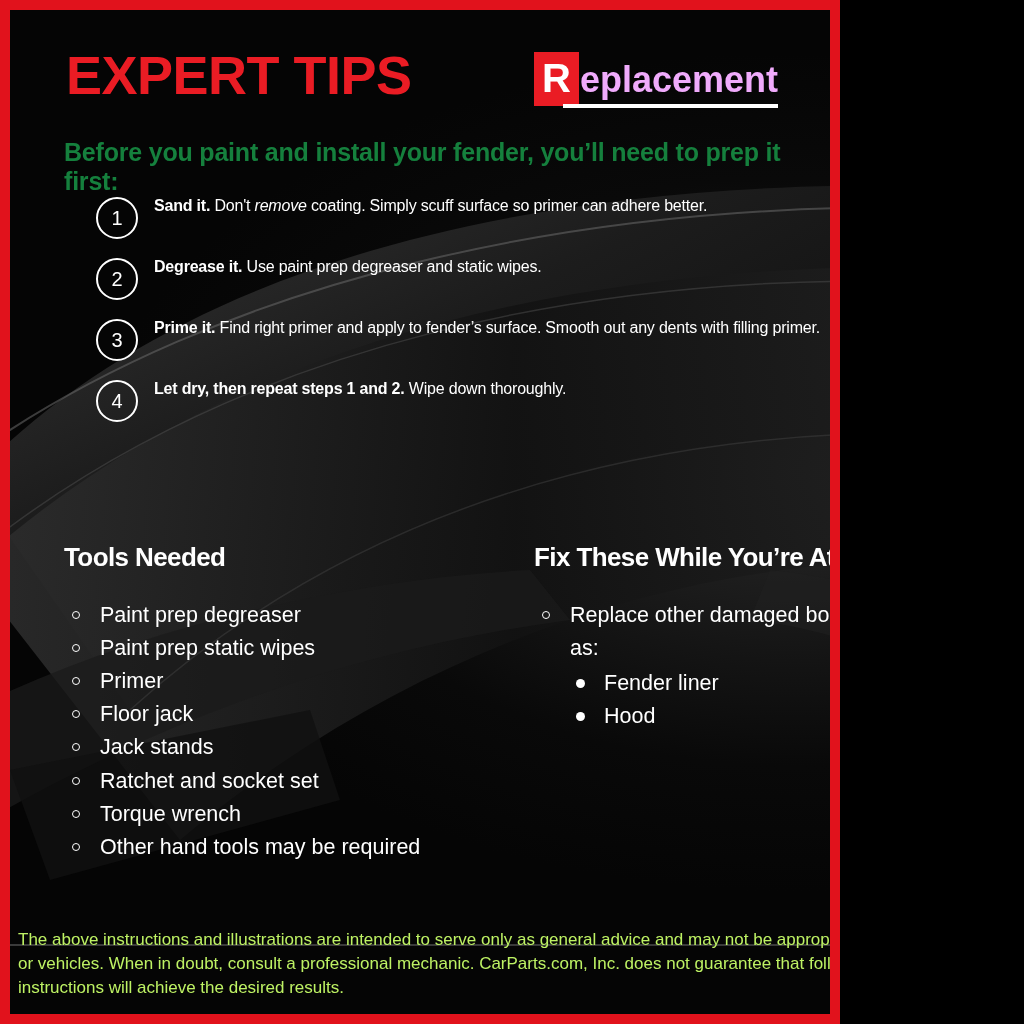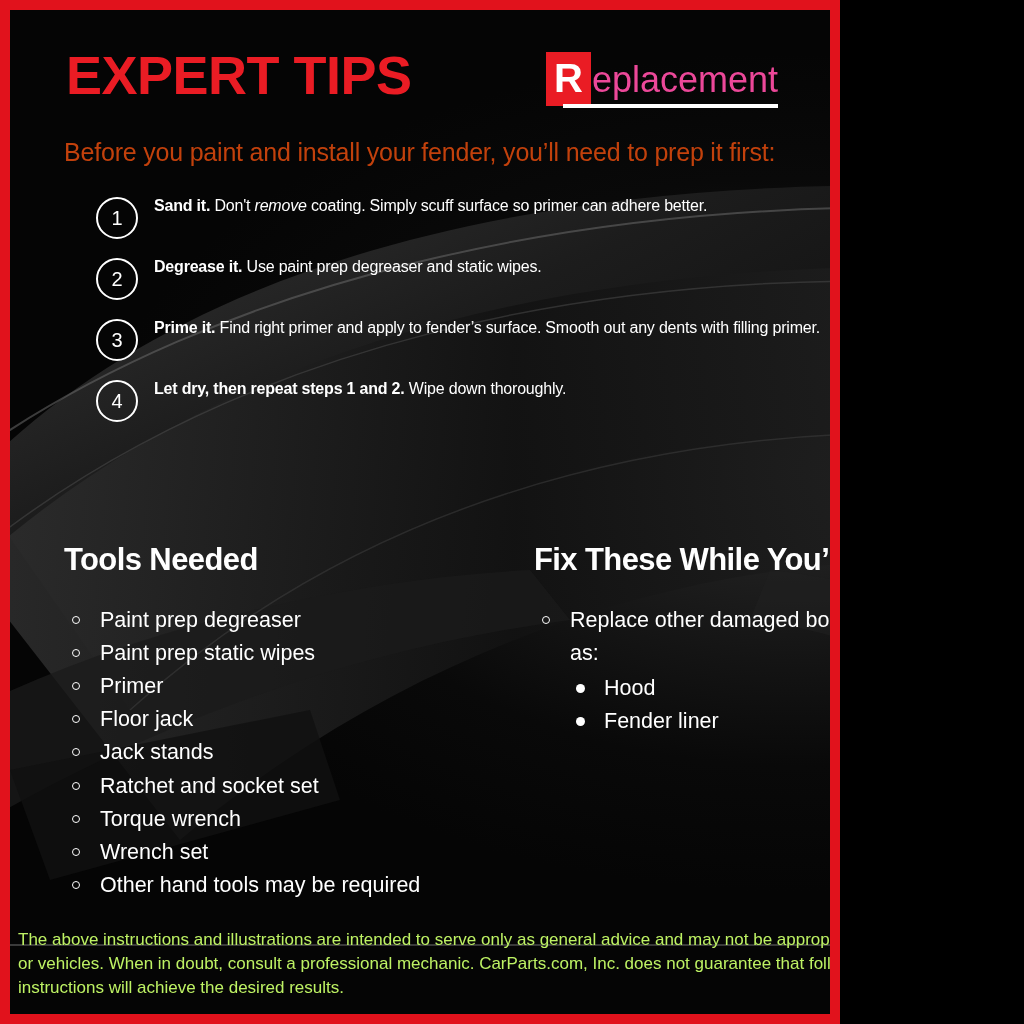--- a/index.html
+++ b/index.html
@@ -76,41 +76,41 @@
     background: #ea1c24;
     color: #fff;
     font-size: 40px;
     font-weight: bold;
     line-height: 1;
     padding: 6px 8px 8px 8px;
     display: inline-block;
   }
   .logo .logo-rest {
     font-size: 36px;
-    font-weight: normal;
-    color: #ec4899;
+    font-weight: bold;
+    color: #f0abfc;
     line-height: 1;
     padding-left: 1px;
   }
   .logo-underline {
     position: absolute;
     right: 62px;
     top: 104px;
     width: 215px;
     height: 4px;
     background: #fff;
   }
 
   .subhead {
     position: absolute;
     left: 64px;
     top: 138px;
-    color: #c2410c;
+    color: #15803d;
     font-size: 25px;
-    font-weight: normal;
+    font-weight: bold;
     letter-spacing: -0.2px;
   }
 
   
   .steps {
     position: absolute;
     left: 96px;
     top: 196px;
     width: 880px;
   }
@@ -148,21 +148,21 @@
     position: absolute;
     top: 542px;
     left: 64px;
     width: 906px;
     display: flex;
   }
   .col-left { width: 470px; }
   .col-right { width: 436px; }
   .col-title {
     color: #ffffff;
-    font-size: 31px;
+    font-size: 26px;
     font-weight: bold;
     letter-spacing: -0.6px;
     margin-bottom: 26px;
   }
   ul.hollow, ul.solid, ul.sub {
     list-style: none;
     margin: 0;
     padding: 0;
   }
   ul.hollow li, ul.solid li, ul.sub li {
@@ -299,33 +299,32 @@
       <div class="col-left">
         <div class="col-title">Tools Needed</div>
         <ul class="hollow">
           <li>Paint prep degreaser</li>
           <li>Paint prep static wipes</li>
           <li>Primer</li>
           <li>Floor jack</li>
           <li>Jack stands</li>
           <li>Ratchet and socket set</li>
           <li>Torque wrench</li>
-          <li>Wrench set</li>
           <li>Other hand tools may be required</li>
         </ul>
       </div>
 
       <div class="col-right">
         <div class="col-title">Fix These While You’re At It</div>
         <ul class="hollow">
           <li>Replace other damaged body parts, such as:</li>
         </ul>
         <ul class="sub">
+          <li>Fender liner</li>
           <li>Hood</li>
-          <li>Fender liner</li>
         </ul>
       </div>
 
     </div>
 
     <div class="footer-rule"></div>
     <div class="footer">The above instructions and illustrations are intended to serve only as general advice and may not be appropriate for all use cases or vehicles. When in doubt, consult a professional mechanic. CarParts.com, Inc. does not guarantee that following these instructions will achieve the desired results.</div>
 
   </div>
 

